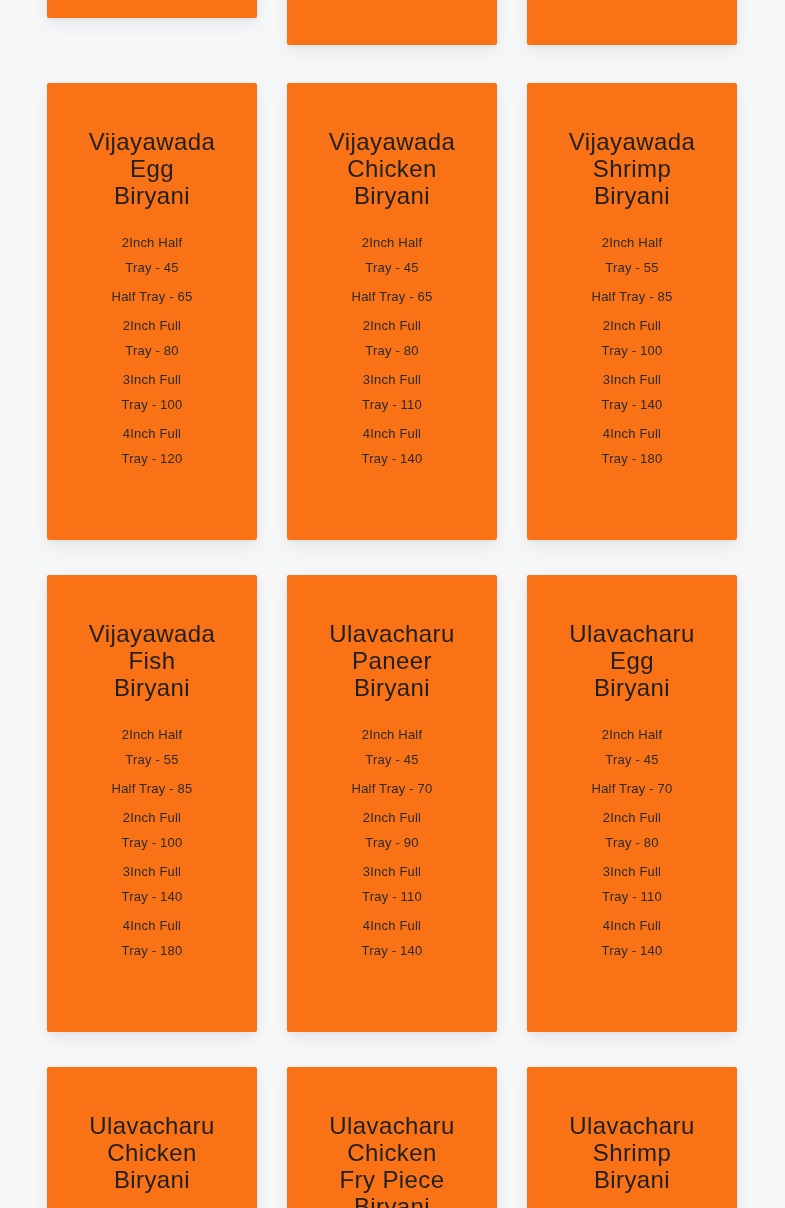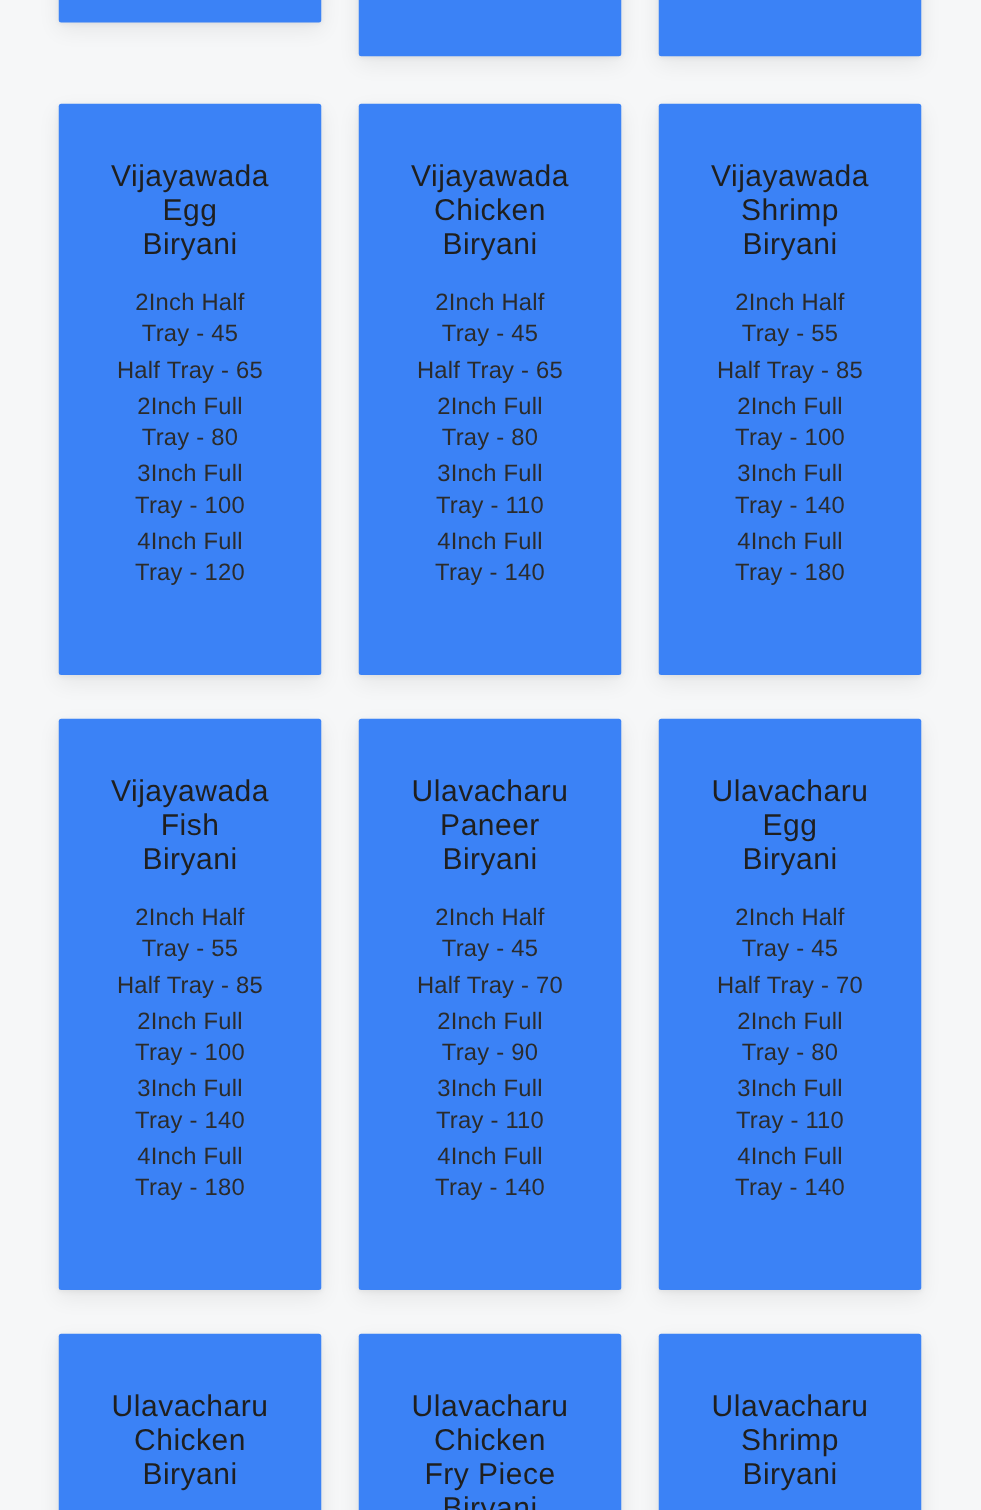--- a/index.html
+++ b/index.html
@@ -19,39 +19,39 @@
     gap: 30px;
     align-items: flex-start;
   }
   .row-partial-top { margin-top: -102px; }
   .row-1 { margin-top: 38px; }
   .row-2 { margin-top: 35px; }
   .row-3 { margin-top: 35px; }
   .card {
     width: 210px;
     height: 457px;
-    background: #3b82f6;
+    background: #f97316;
     border-radius: 2px;
     box-shadow: 0 6px 18px rgba(0,0,0,0.07), 0 1px 4px rgba(0,0,0,0.05);
     padding: 45px 18px 20px 18px;
     text-align: center;
     flex-shrink: 0;
   }
   .card.partial-a { height: 120px; padding: 0; }
   .card.partial-b { height: 147px; padding: 0; }
   .card-title {
     font-size: 24px;
     line-height: 27px;
     font-weight: 500;
     letter-spacing: 0.4px;
     color: #1f1f1f;
     margin-bottom: 21px;
   }
   .price-line {
-    font-size: 19px;
+    font-size: 13px;
     line-height: 25px;
     font-weight: 400;
     letter-spacing: 0.2px;
     color: #2b2b2b;
     margin: 4px 0;
   }
 </style>
 </head>
 <body>
 

